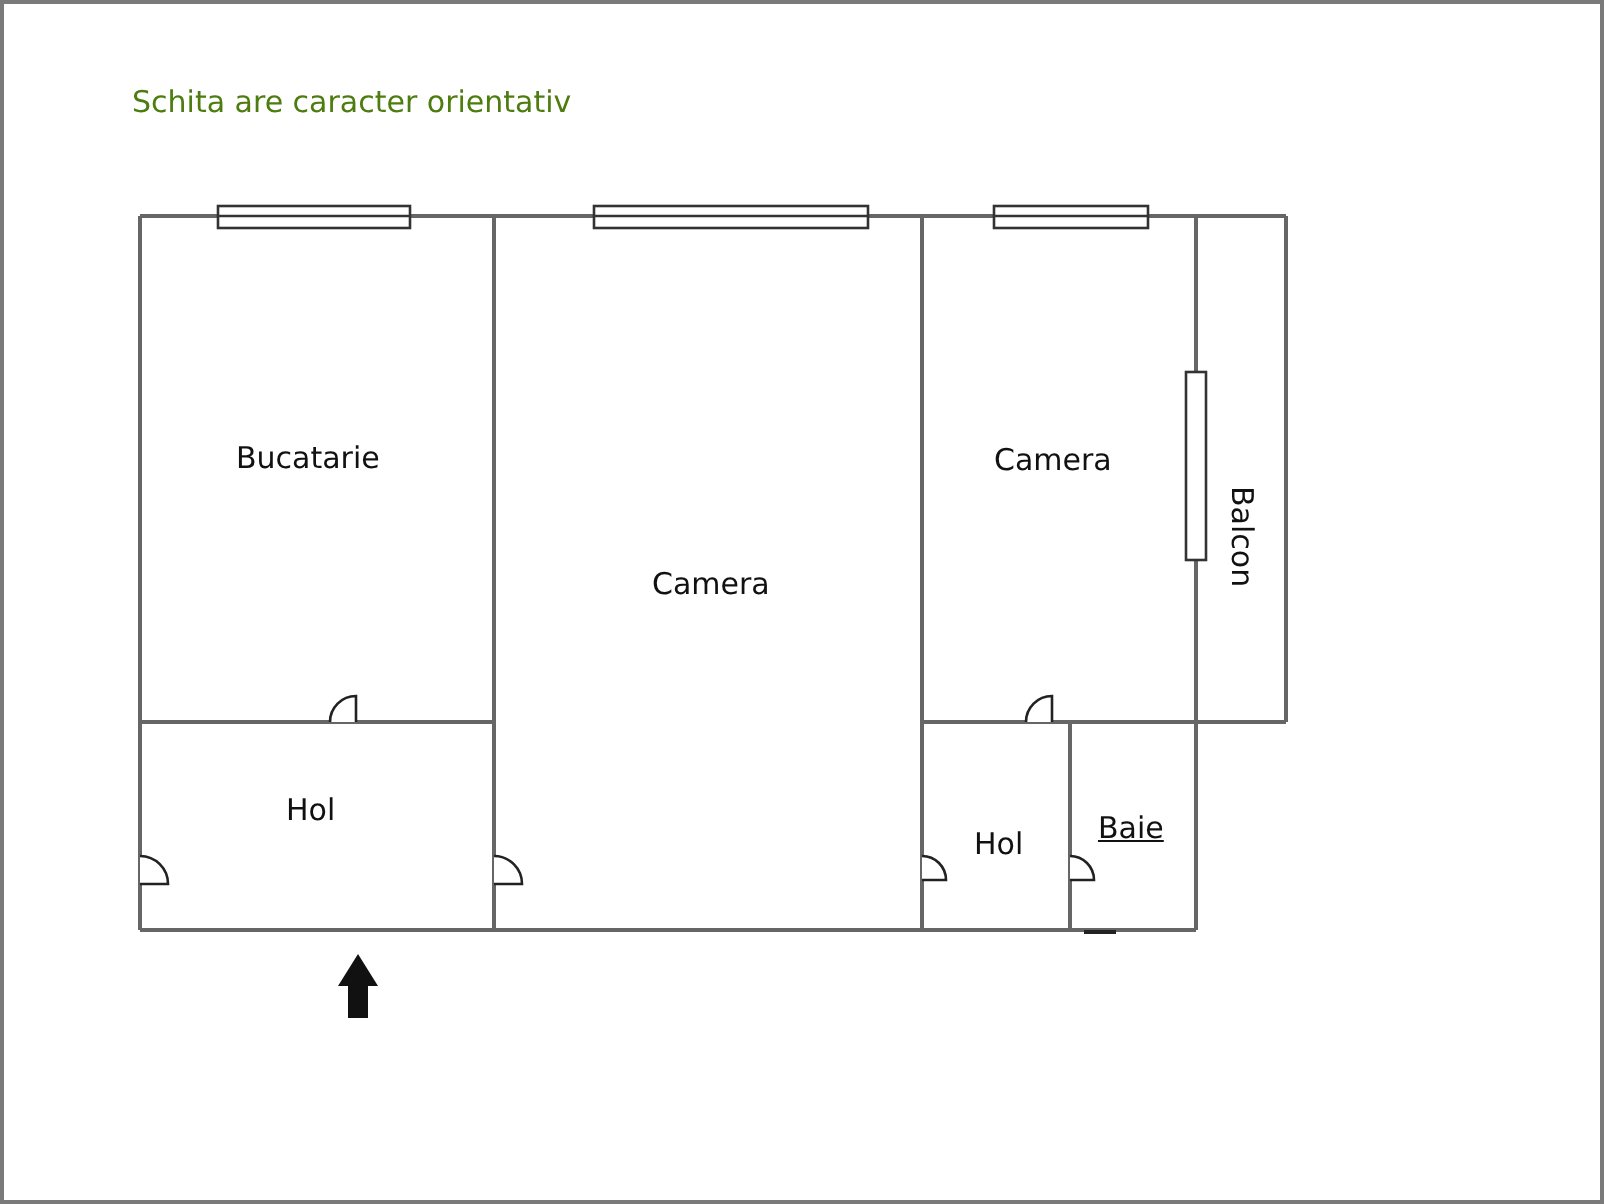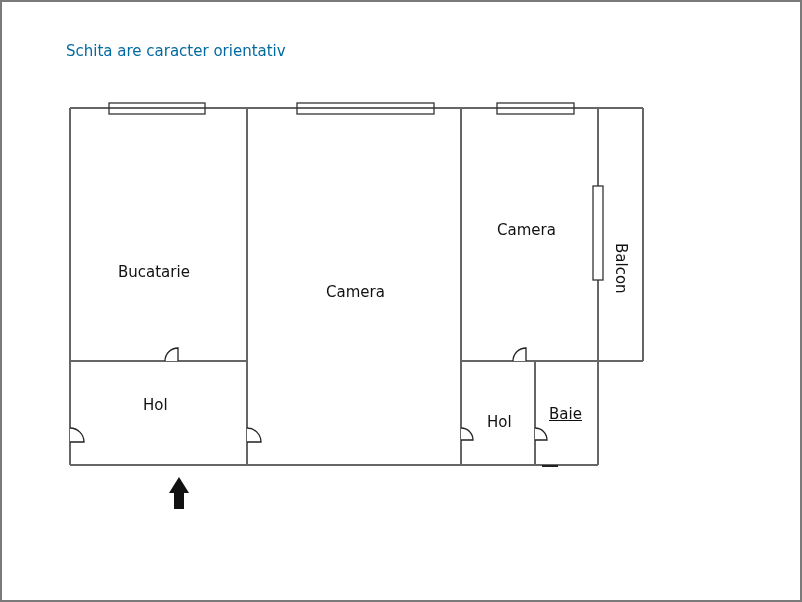--- a/index.html
+++ b/index.html
@@ -1,18 +1,18 @@
 <!DOCTYPE html>
 <html><head>
 <meta charset="utf-8">
 <style>
   html, body { margin:0; padding:0; background:#fff; }
   body { width:802px; height:602px; position:relative; overflow:hidden; font-family:"DejaVu Sans", sans-serif; }
   .frame { position:absolute; left:0; top:0; width:798px; height:598px; border:2px solid #7a7a7a; }
-  .title { position:absolute; left:66px; top:42px; font-size:15px; color:#0369a1; }
+  .title { position:absolute; left:66px; top:42px; font-size:15px; color:#4d7c0f; }
   .lbl { position:absolute; font-size:15px; color:#111; white-space:nowrap; }
   svg { position:absolute; left:0; top:0; }
   .w { stroke:#666; stroke-width:2; fill:none; }
   .win { stroke:#333; stroke-width:1.3; fill:#fff; }
   .door { stroke:#222; stroke-width:1.3; fill:#fff; }
 </style>
 </head>
 <body>
 
 <div class="frame"></div>
@@ -49,19 +49,19 @@
     <path class="door" d="M70 428 A14 14 0 0 1 84 442 L70 442"></path>
     <path class="door" d="M247 428 A14 14 0 0 1 261 442 L247 442"></path>
     <path class="door" d="M461 428 A12 12 0 0 1 473 440 L461 440"></path>
     <path class="door" d="M535 428 A12 12 0 0 1 547 440 L535 440"></path>
     <line x1="542" y1="466" x2="558" y2="466" stroke="#222" stroke-width="2"></line>
   </g>
 
   <path d="M179 477 L189 493 L184 493 L184 509 L174 509 L174 493 L169 493 Z" fill="#111"></path>
 </svg>
 
-<div class="lbl" style="left:118px;top:220px;margin-top:43px;">Bucatarie</div>
+<div class="lbl" style="left:118px;top:220px;">Bucatarie</div>
 <div class="lbl" style="left:326px;top:283px;">Camera</div>
 <div class="lbl" style="left:497px;top:221px;">Camera</div>
 <div class="lbl" style="left:593px;top:243px;transform:rotate(90deg);transform-origin:left top;left:630px;">Balcon</div>
 <div class="lbl" style="left:143px;top:396px;">Hol</div>
 <div class="lbl" style="left:487px;top:413px;">Hol</div>
 <div class="lbl" style="left:549px;top:405px;text-decoration:underline;">Baie</div>
 
 </body></html>

